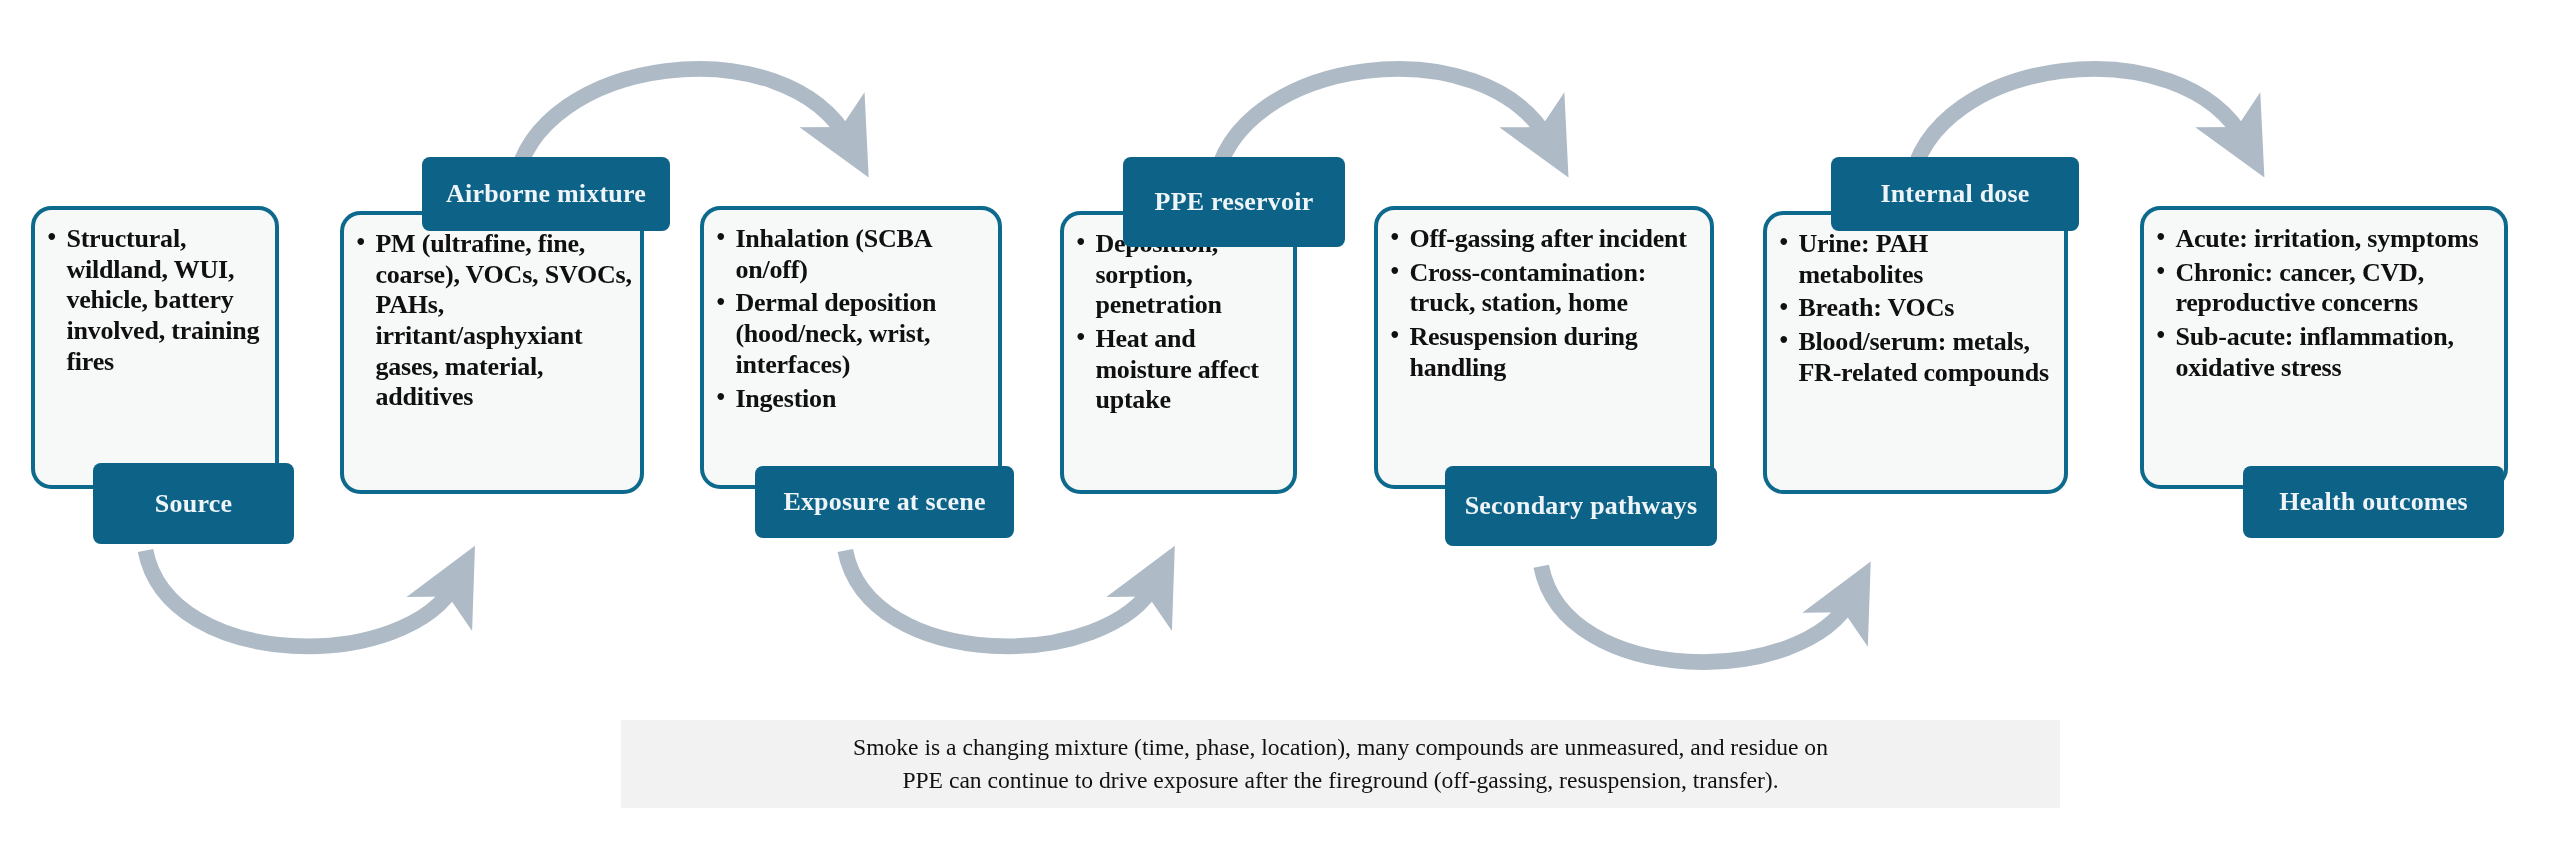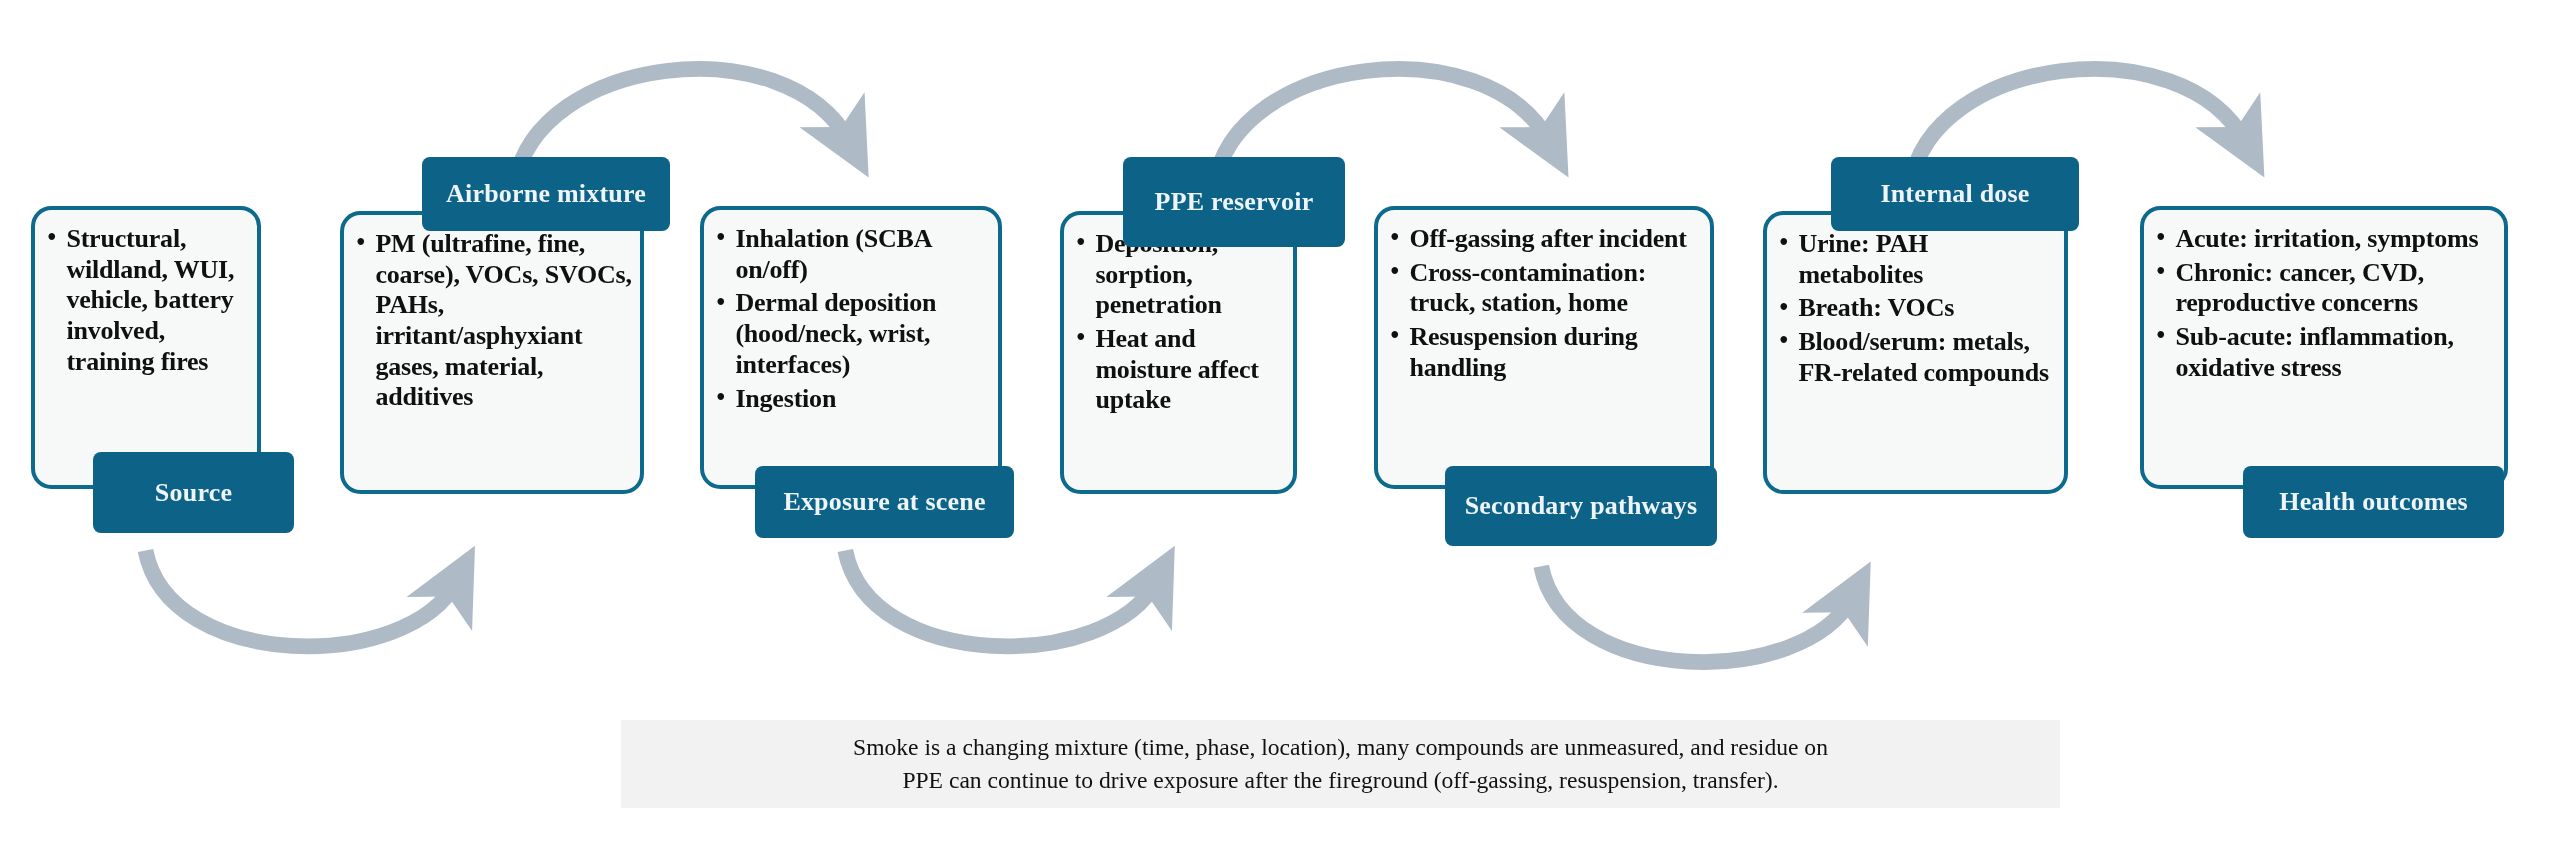--- a/index.html
+++ b/index.html
@@ -84,26 +84,26 @@
 
     <path d="M 2430,235 C 2455,70 2775,32 2855,180" fill="none" stroke="#aebac5" stroke-width="20" stroke-linecap="butt" marker-end="url(#ahead)"></path>
 
     <path d="M 185,700 C 215,855 520,855 580,740" fill="none" stroke="#aebac5" stroke-width="20" stroke-linecap="butt" marker-end="url(#ahead)"></path>
 
     <path d="M 1075,700 C 1105,855 1410,855 1470,740" fill="none" stroke="#aebac5" stroke-width="20" stroke-linecap="butt" marker-end="url(#ahead)"></path>
 
     <path d="M 1960,720 C 1990,875 2295,875 2355,760" fill="none" stroke="#aebac5" stroke-width="20" stroke-linecap="butt" marker-end="url(#ahead)"></path>
   </svg>
 
-  <div class="card" style="left:31px;top:206px;width:230px;height:283px;">
+  <div class="card" style="left:31px;top:206px;width:248px;height:283px;">
     <ul>
       <li>Structural, wildland, WUI, vehicle, battery involved, training fires</li>
     </ul>
   </div>
-  <div class="chip" style="left:93px;top:452px;width:201px;height:81px;">
+  <div class="chip" style="left:93px;top:463px;width:201px;height:81px;">
     <span>Source</span>
   </div>
 
   <div class="card" style="left:340px;top:211px;width:304px;height:283px;">
     <ul>
       <li>PM (ultrafine, fine, coarse), VOCs, SVOCs, PAHs, irritant/asphyxiant gases, material, additives</li>
     </ul>
   </div>
   <div class="chip" style="left:403px;top:157px;width:248px;height:74px;margin-left:19px;">
     <span>Airborne mixture</span>

